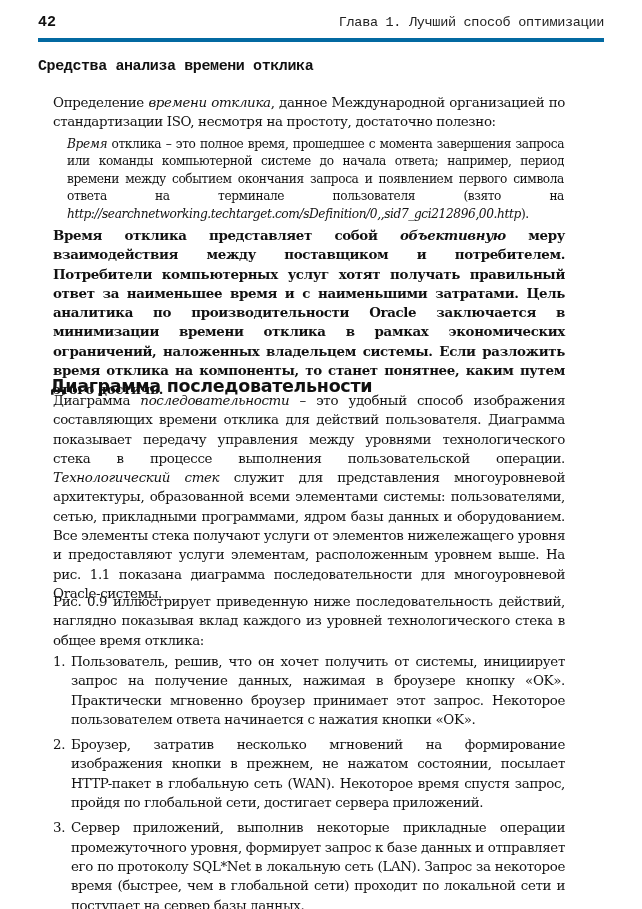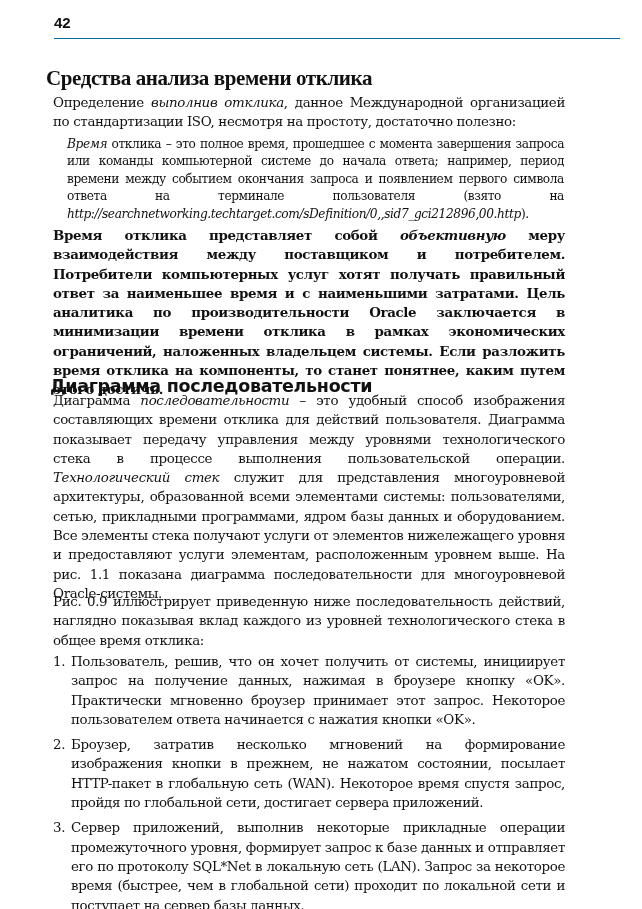--- a/index.html
+++ b/index.html
@@ -1,23 +1,23 @@
 <!DOCTYPE html>
 <html><head>
 <meta charset="utf-8">
 <style>
   html, body { margin: 0; padding: 0; background: #ffffff; }
   body { width: 642px; height: 909px; position: relative; overflow: hidden; color: #111; }
   .page { position: absolute; left: 38px; top: 0; width: 566px; }
-  .running-head { position: absolute; left: 16px; top: 14px; width: 566px; height: 24px;
-    border-bottom: 1px solid #0369a1; font-family: Liberation Sans, sans-serif; }
+  .running-head { position: absolute; left: 0; top: 14px; width: 566px; height: 24px;
+    border-bottom: 4px solid #0369a1; font-family: Liberation Mono, monospace; }
   .page-num { position: absolute; left: 0; top: 0; font-size: 15px; font-weight: bold; }
   .chapter-title { position: absolute; right: 0; top: 1px; font-size: 13.5px; color: #222; letter-spacing: -0.3px; }
-  h1 { position: absolute; left: 0; top: 58px; margin: 8px; font-family: Liberation Serif, serif;
-    font-size: 21px; font-weight: bold; letter-spacing: -0.4px; }
+  h1 { position: absolute; left: 0; top: 58px; margin: 0; font-family: Liberation Mono, monospace;
+    font-size: 15px; font-weight: bold; letter-spacing: -0.4px; }
   h2 { margin: 12px; font-family: "DejaVu Sans", sans-serif; font-size: 17.5px; font-weight: bold; letter-spacing: -0.3px; }
   .body { position: absolute; left: 53px; width: 512px; font-family: "DejaVu Serif", serif;
     font-size: 13.4px; line-height: 19.3px; text-align: justify; letter-spacing: -0.35px; }
   .body p { margin: 0; }
   .intro { top: 93px; }
   .quote { position: absolute; left: 67px; top: 136px; width: 497px; font-family: "DejaVu Serif", serif;
     font-size: 12.2px; line-height: 17.4px; text-align: justify; letter-spacing: -0.4px; }
   .para2 { top: 226px; font-weight: bold; }
   .h2wrap { position: absolute; left: 0; top: 364px; }
   .para3 { top: 391px; }
@@ -27,27 +27,28 @@
   .li { position: relative; padding-left: 18px; text-align: justify; margin-bottom: 6px; }
   .li-num { position: absolute; left: 0; top: 0; }
   em { font-style: italic; }
 </style>
 </head>
 <body>
 
 <div class="page">
   <div class="running-head">
     <span class="page-num">42</span>
+    <span class="chapter-title">Глава 1. Лучший способ оптимизации</span>
   </div>
 
   <h1>Средства анализа времени отклика</h1>
 </div>
 
 <div class="body intro">
-  <p><span>Определение </span><em>выполнив отклика</em><span>, данное Международной организацией по стандартизации ISO, несмотря на простоту, достаточно полезно:</span></p>
+  <p><span>Определение </span><em>времени отклика</em><span>, данное Международной организацией по стандартизации ISO, несмотря на простоту, достаточно полезно:</span></p>
 </div>
 
 <div class="quote">
   <em>Время</em><span> отклика – это полное время, прошедшее с момента завершения запроса или команды компьютерной системе до начала ответа; например, период времени между событием окончания запроса и появлением первого символа ответа на терминале пользователя (взято на </span><em>http://searchnetworking.techtarget.com/sDefinition/0,,sid7_gci212896,00.http</em><span>).</span>
 </div>
 
 <div class="body para2">
   <p><span>Время отклика представляет собой </span><em>объективную</em><span> меру взаимодействия между поставщиком и потребителем. Потребители компьютерных услуг хотят получать правильный ответ за наименьшее время и с наименьшими затратами. Цель аналитика по производительности Oracle заключается в минимизации времени отклика в рамках экономических ограничений, наложенных владельцем системы. Если разложить время отклика на компоненты, то станет понятнее, каким путем этого достичь.</span></p>
 </div>
 

